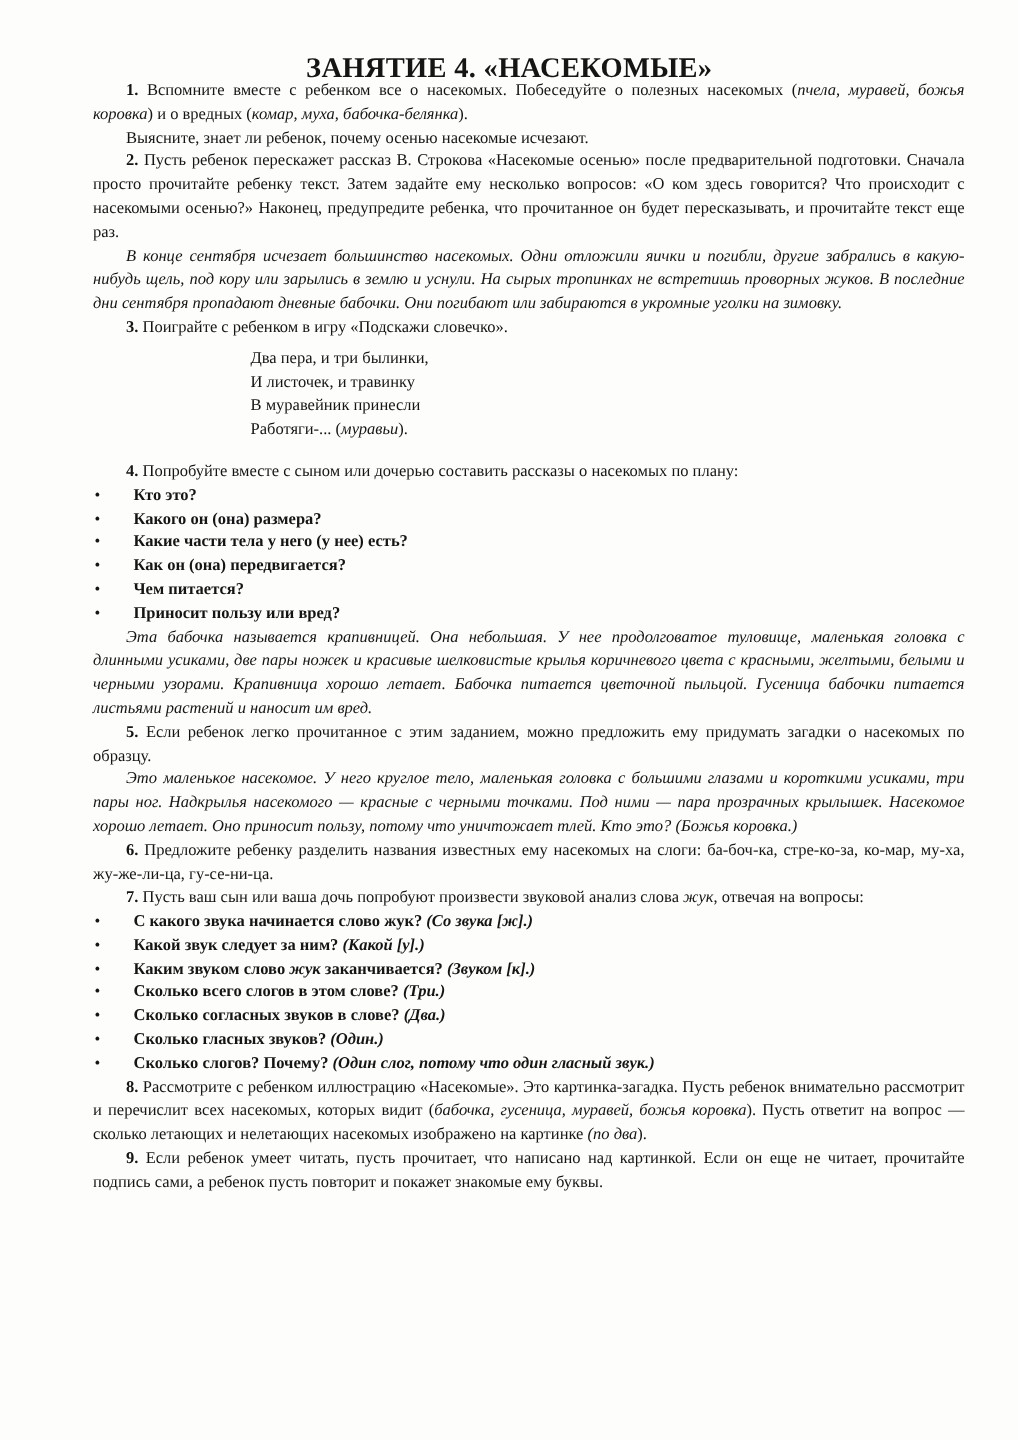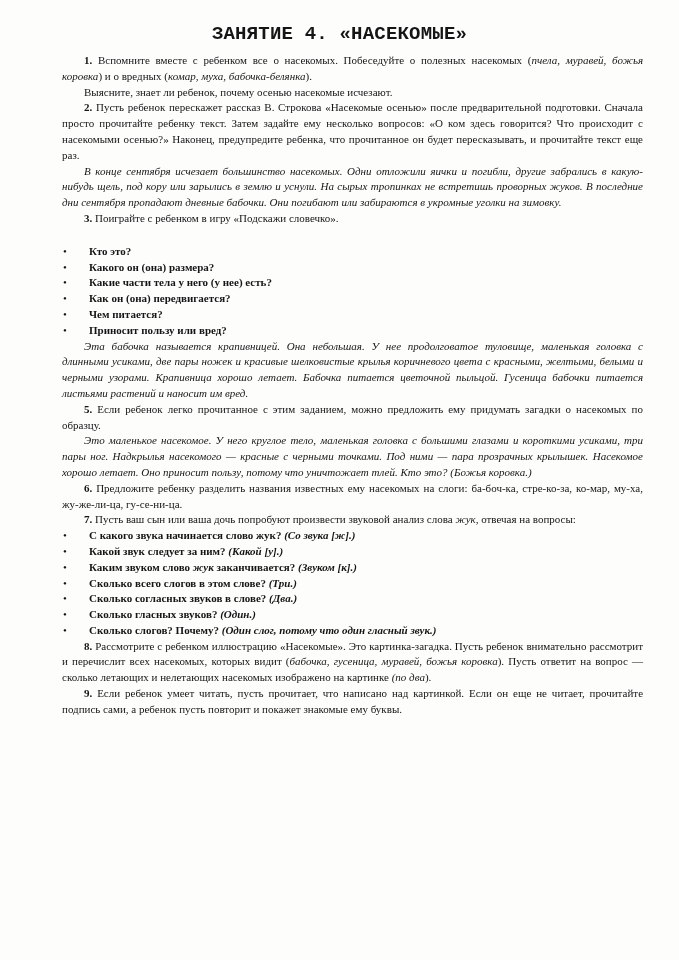--- a/index.html
+++ b/index.html
@@ -8,23 +8,23 @@
     background:#fdfdfc;
     font-family:"Liberation Serif", serif;
     color:#151515;
     position:relative;
     overflow:hidden;
   }
   .page { position:absolute; inset:0; }
 
   .title {
     position:absolute; top:19px; left:0; right:0;
-    margin:4px;
+    margin:16px;
     text-align:center;
-    font-family:Liberation Mono, monospace;
+    font-family:Liberation Serif, serif;
     font-weight:bold;
     font-size:19px;
     letter-spacing:0.2px;
   }
 
   .doc-body {
     position:absolute;
     top:53px; left:62px; right:36px;
     font-size:11px;
     line-height:15.8px;
@@ -78,21 +78,28 @@
 
 <div class="page">
   <h1 class="title">ЗАНЯТИЕ 4. «НАСЕКОМЫЕ»</h1>
   <div class="doc-body" id="doc-body">
       <p class="para"><span class="b">1. </span><span>Вспомните вместе с ребенком все о насекомых. Побеседуйте о полезных насекомых (</span><span class="i">пчела, муравей, божья коровка</span><span>) и о вредных (</span><span class="i">комар, муха, бабочка-белянка</span><span>).</span></p>
       <p class="para"><span>Выясните, знает ли ребенок, почему осенью насекомые исчезают.</span></p>
       <p class="para"><span class="b">2. </span><span>Пусть ребенок перескажет рассказ В. Строкова «Насекомые осенью» после предварительной подготовки. Сначала просто прочитайте ребенку текст. Затем задайте ему несколько вопросов: «О ком здесь говорится? Что происходит с насекомыми осенью?» Наконец, предупредите ребенка, что прочитанное он будет пересказывать, и прочитайте текст еще раз.</span></p>
       <p class="para"><span class="i">В конце сентября исчезает большинство насекомых. Одни отложили яички и погибли, другие забрались в какую-нибудь щель, под кору или зарылись в землю и уснули. На сырых тропинках не встретишь проворных жуков. В последние дни сентября пропадают дневные бабочки. Они погибают или забираются в укромные уголки на зимовку.</span></p>
       <p class="para"><span class="b">3. </span><span>Поиграйте с ребенком в игру «Подскажи словечко».</span></p>
       <div class="poem">
+        <div class="poem-col">
+          <div class="poem-line"><span>Два пера, и три былинки,</span></div>
+          <div class="poem-line"><span>И листочек, и травинку</span></div>
+          <div class="poem-line"><span>В муравейник принесли</span></div>
+          <div class="poem-line"><span>Работяги-... (</span><span class="i">муравьи</span><span>).</span></div>
+        </div>
       </div>
+      <p class="para"><span class="b">4. </span><span>Попробуйте вместе с сыном или дочерью составить рассказы о насекомых по плану:</span></p>
       <div class="bullet-row">
         <span class="bullet-marker">•</span>
         <span class="bullet-text"><span>Кто это?</span></span>
       </div>
       <div class="bullet-row">
         <span class="bullet-marker">•</span>
         <span class="bullet-text"><span>Какого он (она) размера?</span></span>
       </div>
       <div class="bullet-row">
         <span class="bullet-marker">•</span>

